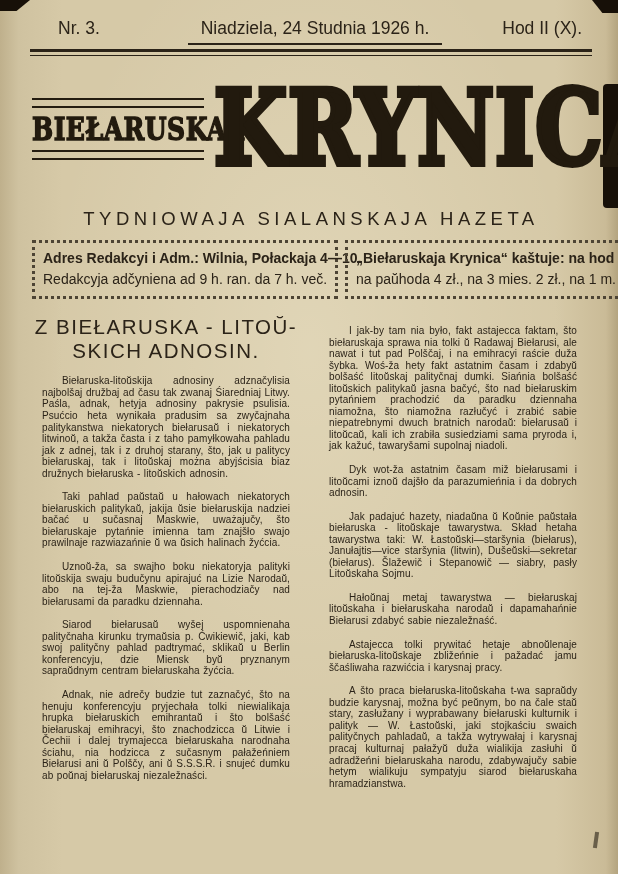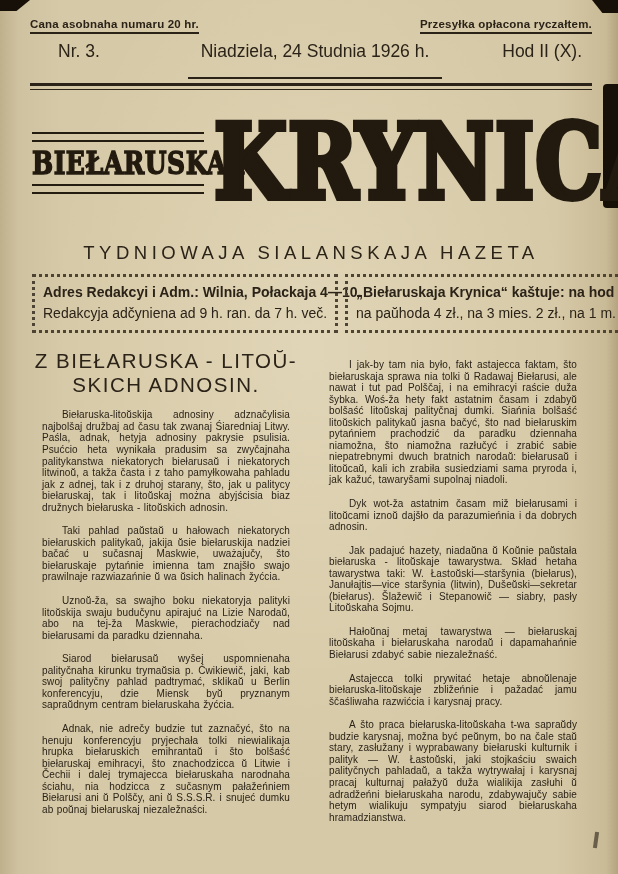--- a/index.html
+++ b/index.html
@@ -17,21 +17,21 @@
   .art.tr{top:0;right:0;width:26px;height:13px;clip-path:polygon(0 0,100% 0,100% 100%,40% 100%);}
   .art.rbar{top:84px;right:0;width:15px;height:124px;border-radius:4px 0 0 4px;}
   .art.br{bottom:26px;right:20px;width:4px;height:16px;opacity:.55;transform:rotate(8deg);}
 
   
   .topnotes{display:flex;justify-content:space-between;font-size:11.5px;font-weight:bold;
             letter-spacing:.2px;margin-bottom:7px;}
   .topnotes span{border-bottom:2px solid #2b2318;padding-bottom:2px;}
   .issueline{display:flex;align-items:baseline;font-size:17.5px;margin:0 4px 4px 10px;}
   .issueline .no{width:130px;padding-left:18px;}
-  .issueline .date{flex:1;text-align:center;border-bottom:2px solid #2b2318;padding-bottom:15px;}
+  .issueline .date{flex:1;text-align:center;border-bottom:2px solid #2b2318;padding-bottom:4px;}
   .issueline .vol{width:140px;text-align:right;padding-right:6px;}
   .rule-head{border-top:3px solid #2b2318;border-bottom:1px solid #2b2318;height:3px;margin-top:2px;}
 
   
   .masthead{display:flex;align-items:center;margin:10px 0 0 2px;height:126px;}
   .kickerwrap{width:172px;margin-right:10px;}
   .rule2{height:6px;border-top:2px solid #241c10;border-bottom:2px solid #241c10;}
   .kicker{font-family:"DejaVu Serif",serif;font-weight:bold;font-size:25px;letter-spacing:.5px;
           text-align:center;padding:7px 0 6px;color:#221a0e;
           -webkit-text-stroke:1.2px #221a0e;transform:scaleY(1.25);}
@@ -61,24 +61,20 @@
 </head>
 <body>
 
 <div class="page">
 
   <div class="art tl"></div>
   <div class="art tr"></div>
   <div class="art rbar"></div>
   <div class="art br"></div>
 
-  <div class="topnotes">
-    <span>Cana asobnaha numaru 20 hr.</span>
-    <span>Przesyłka opłacona ryczałtem.</span>
-  </div>
 
   <div class="issueline">
     <span class="no">Nr. 3.</span>
     <span class="date">Niadziela, 24 Studnia 1926 h.</span>
     <span class="vol">Hod II (X).</span>
   </div>
   <div class="rule-head"></div>
 
   <div class="masthead">
     <div class="kickerwrap">

